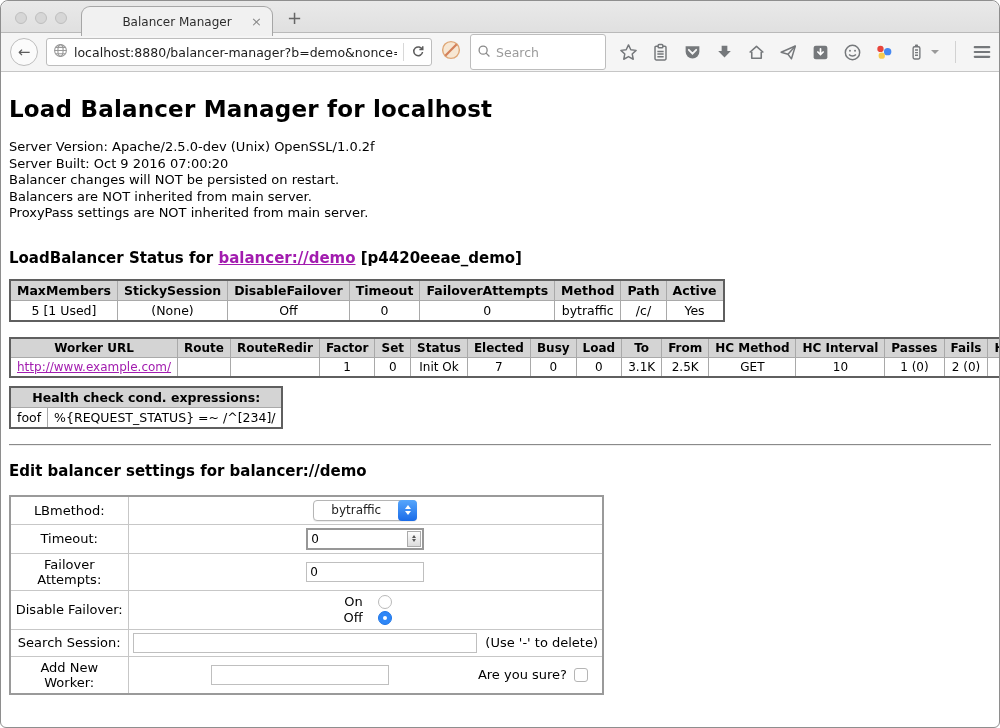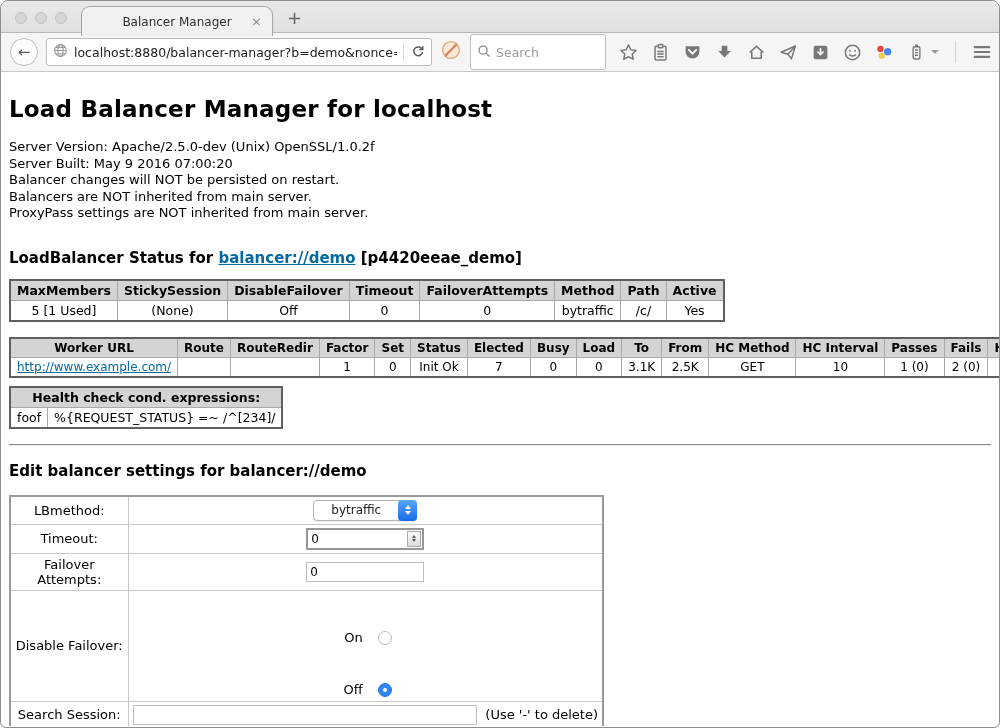--- a/index.html
+++ b/index.html
@@ -26,21 +26,21 @@
   .navicons { display:flex; align-items:center; gap:13px; margin-left:5px; }
   .navicons svg { display:block; }
   .sep { width:1px; height:22px; background:#d2d2d2; margin:0 3px; }
   .caret-down { width:0; height:0; border-left:4px solid transparent; border-right:4px solid transparent; border-top:4px solid #9a9a9a; margin-left:-8px; }
 
   
   .content { padding:0 8px; height:654px; overflow:hidden; }
   h1 { font-size:23px; font-weight:bold; color:#000; margin:24px 0 17px; letter-spacing:.2px; }
   .sinfo { font-size:13px; line-height:16.6px; color:#000; }
   .status-h { font-size:15px; font-weight:bold; margin:27px 0 12px; }
-  a.plink { color:#0369a1; text-decoration:underline;margin-top:12px; }
+  a.plink { color:#a21caf; text-decoration:underline;margin-top:12px; }
 
   table.tbl { border-collapse:collapse; border:2px solid #5f5f5f; font-size:12.5px; margin-bottom:15px; }
   .tbl th, .tbl td { border:1px solid #a9a9a9; padding:2px 6px; text-align:center; height:19px; white-space:nowrap; }
   .tbl th { background:#d4d4d4; font-weight:bold; }
   .tbl td.lft { text-align:left; }
   table.worker { font-size:12px; margin-bottom:8px; }
 
   hr.thin { border:none; border-top:1px solid #8a8a8a; border-bottom:1px solid #ededed; margin:6px 0 0; }
   h3.edit-h { font-size:15px; font-weight:bold; margin:16px 0 15px; }
 
@@ -58,21 +58,21 @@
   .num-wrap { display:inline-flex; align-items:center; width:118px; height:22px; border:2px solid #979797; background:#fff; }
   .num-wrap input { border:none; outline:none; flex:1; width:60px; font-size:12px; padding-left:3px; font-family:inherit; }
   .spin { width:14px; height:16px; margin-right:1px; border:1px solid #ababab; background:linear-gradient(#fdfdfd,#dcdcdc); display:flex; flex-direction:column; align-items:center; justify-content:center; gap:1px; }
   .spin .u { width:0;height:0;border-left:2.5px solid transparent;border-right:2.5px solid transparent;border-bottom:3px solid #555; }
   .spin .d { width:0;height:0;border-left:2.5px solid transparent;border-right:2.5px solid transparent;border-top:3px solid #555; }
 
   .txt { height:20px; border:1px solid #bfbfbf; font-size:12px; padding:0 3px; font-family:inherit; outline:none; }
   .radio { width:14px; height:14px; border-radius:50%; border:1px solid #b9b9b9; background:#fff; display:inline-block; position:relative; }
   .radio.checked { background:#2f87f7; border-color:#1f76e8; }
   .radio.checked::after { content:''; position:absolute; left:4px; top:4px; width:4px; height:4px; border-radius:50%; background:#fff; }
-  .radio-line { display:flex; align-items:center; justify-content:center; gap:15px; line-height:16px;margin-top:36px; }
+  .radio-line { display:flex; align-items:center; justify-content:center; gap:15px; line-height:16px; }
   .radio-line .rlbl { width:24px; text-align:right; }
   .checkbox { width:14px; height:14px; border:1px solid #b5b5b5; border-radius:3px; background:#fff; display:inline-block; }
 </style>
 </head>
 <body>
 
 <div class="window">
 
   <div class="titlebar">
     <div class="traffic">
@@ -200,21 +200,21 @@
       </span>
 
     </div>
   </div>
 
   <div class="content">
     <h1>Load Balancer Manager for localhost</h1>
 
     <div class="sinfo">
       <div>Server Version: Apache/2.5.0-dev (Unix) OpenSSL/1.0.2f</div>
-      <div>Server Built: May 9 2016 07:00:20</div>
+      <div>Server Built: Oct 9 2016 07:00:20</div>
       <div>Balancer changes will NOT be persisted on restart.</div>
       <div>Balancers are NOT inherited from main server.</div>
       <div>ProxyPass settings are NOT inherited from main server.</div>
     </div>
 
     <div class="status-h">
       <span>LoadBalancer Status for </span><a class="plink" href="#">balancer://demo</a><span> [p4420eeae_demo]</span>
     </div>
 
     <table class="tbl">

